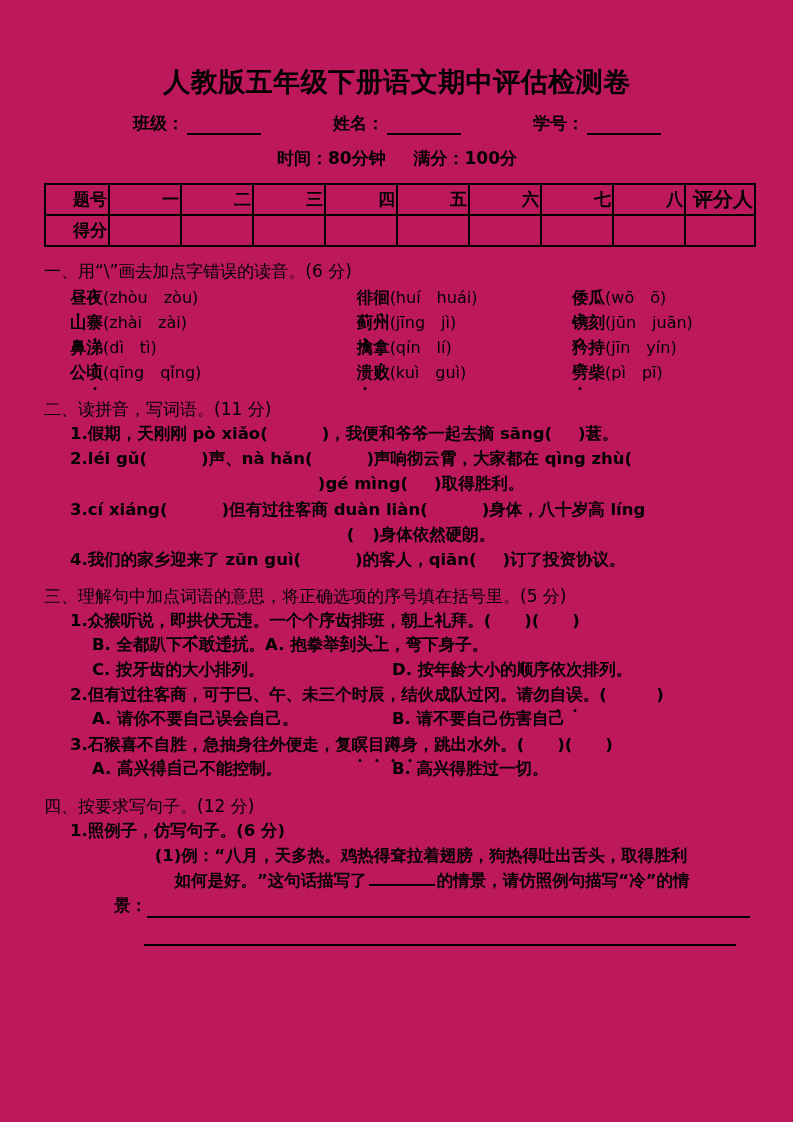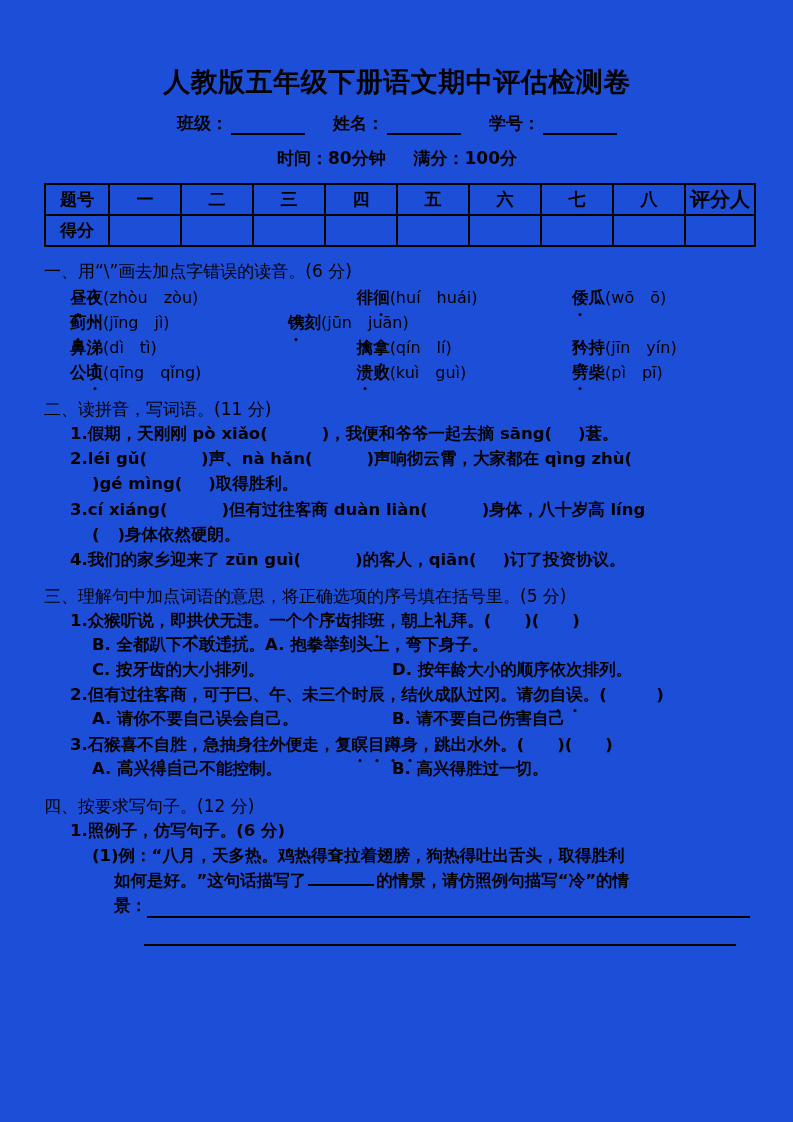--- a/index.html
+++ b/index.html
@@ -9,21 +9,21 @@
     background: #ffffff;
   }
   body {
     font-family: "DejaVu Sans", "Liberation Sans", sans-serif;
     color: #000000;
   }
   .page {
     position: relative;
     width: 793px;
     height: 1122px;
-    background: #1d4ed8;
+    background: #be185d;
     overflow: hidden;
     box-sizing: border-box;
     padding: 0;
   }
   .inner {
     position: absolute;
     left: 44px;
     top: 0;
     width: 706px;
   }
@@ -38,20 +38,21 @@
     line-height: 1.2;
     white-space: nowrap;
   }
   .id-row {
     display: flex;
     justify-content: center;
     align-items: flex-end;
     margin-top: 14px;
     font-size: 17px;
     font-weight: bold;
+    gap: 44px;
   }
   .id-field {
     display: flex;
     align-items: flex-end;
     margin: 0 14px;
   }
   .id-label { white-space: nowrap; }
   .blank-line {
     display: inline-block;
     border-bottom: 2px solid #000;
@@ -71,21 +72,21 @@
   
   .score-table {
     border-collapse: collapse;
     width: 706px;
     margin-top: 13px;
     table-layout: fixed;
   }
   .score-table td {
     border: 2px solid #000;
     height: 27px;
-    text-align: center;
+    text-align: right;
     vertical-align: middle;
     font-size: 17px;
     font-weight: bold;
   }
   .score-table td.head-col { width: 60px; }
   .score-table td.num-col { width: 68px; }
   .score-table td.last-col { width: 66px; font-size: 20px; }
 
   
   .sec-title {
@@ -148,21 +149,21 @@
     height: 0;
     margin-left: 0;
   }
 
   
   .opt-row { display: flex; padding-left: 48px; line-height: 1.5; }
   .opt { font-size: 16.5px; font-weight: bold; white-space: nowrap; }
   .opt.o1 { width: 300px; }
 
   .q-line { padding-left: 26px; line-height: 1.52; }
-  .q-sub  { padding-left: 48px; line-height: 1.52; }
+  .q-sub  { padding-left: 48px; line-height: 1.52; text-align: center; }
 
   .nowrap { white-space: nowrap; }
 </style>
 </head>
 <body>
 
 <div class="page">
   <div class="inner">
 
     <div class="doc-title">人教版五年级下册语文期中评估检测卷</div>
@@ -226,20 +227,23 @@
         </div>
         <div class="pinyin-cell c2">
           <span>徘</span><span class="dot">徊</span><span class="pinyin-text">(huí　huái)</span>
         </div>
         <div class="pinyin-cell c3">
           <span class="dot">倭</span><span>瓜</span><span class="pinyin-text">(wō　ō)</span>
         </div>
       </div>
 
       <div class="pinyin-row">
+        <div class="pinyin-cell c1">
+          <span>山</span><span class="dot">寨</span><span class="pinyin-text">(zhài　zài)</span>
+        </div>
         <div class="pinyin-cell c2">
           <span class="dot">蓟</span><span>州</span><span class="pinyin-text">(jīng　jì)</span>
         </div>
         <div class="pinyin-cell c3">
           <span class="dot">镌</span><span>刻</span><span class="pinyin-text">(jūn　juān)</span>
         </div>
       </div>
 
       <div class="pinyin-row">
         <div class="pinyin-cell c1">

